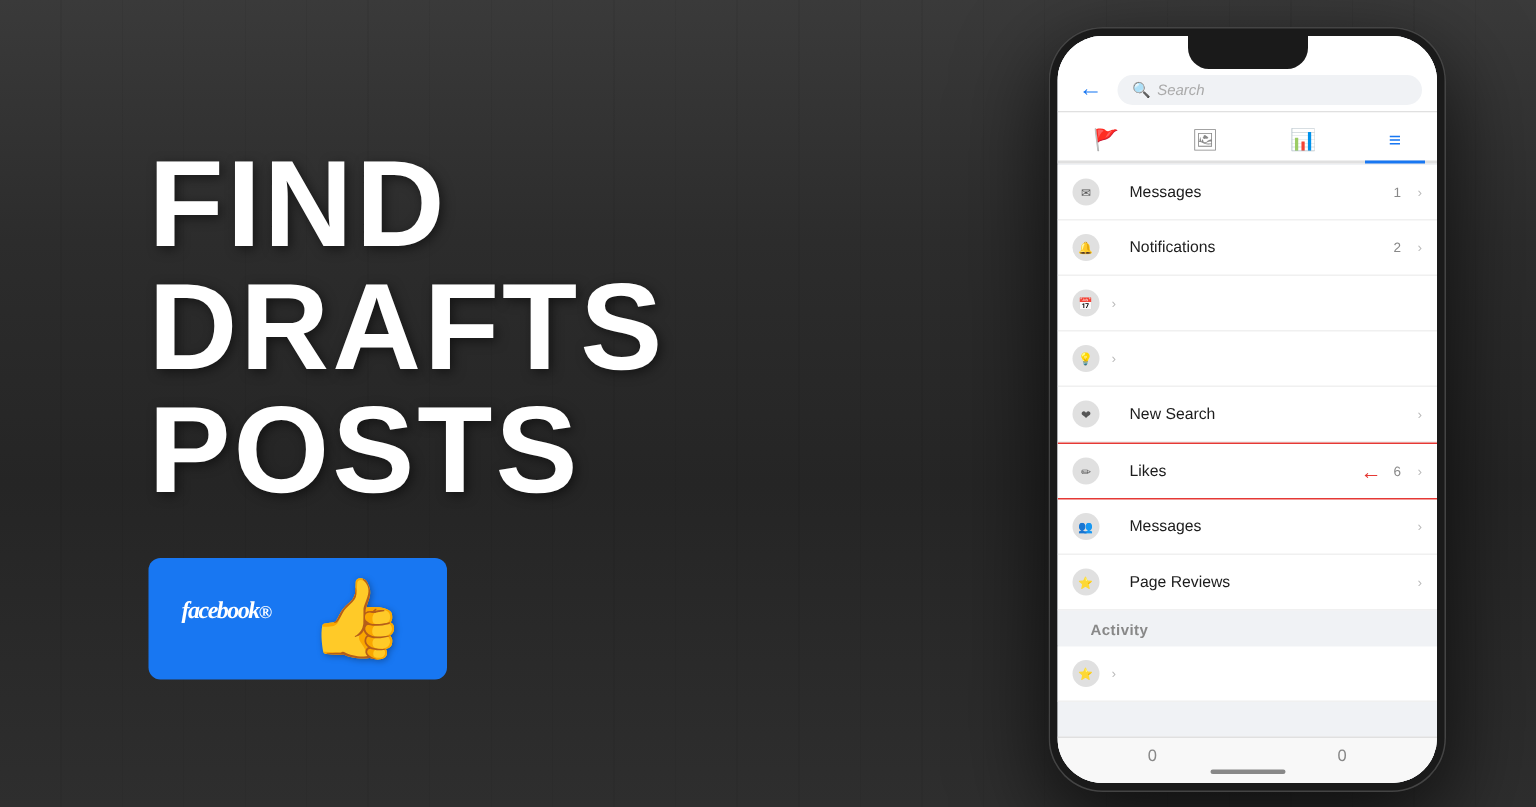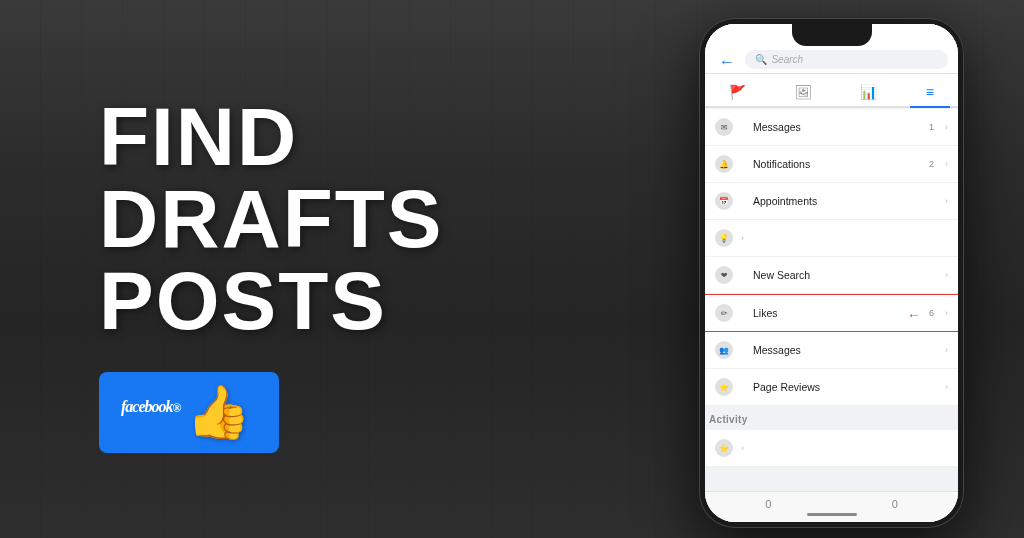--- a/index.html
+++ b/index.html
@@ -47,21 +47,21 @@
       text-shadow: 2px 2px 8px rgba(0,0,0,0.5);
       margin-bottom: 30px;
     }
 
     .facebook-badge {
       display: inline-flex;
       align-items: center;
       background: #1877f2;
       border-radius: 8px;
       padding: 10px 28px 10px 22px;
-      gap: 6px;
+      gap: 25px;
     }
 
     .fb-text {
       font-size: 46px;
       font-weight: bold;
       color: #ffffff;
       font-style: italic;
       font-family: Georgia, serif;
       letter-spacing: -1px;
     }
@@ -255,21 +255,21 @@
 
     .red-arrow {
       color: #e53935;
       font-size: 14px;
       font-weight: bold;
       margin-left: 2px;
     }
 
     
     .section-header {
-      padding: 8px 4px 4px;
+      padding: 8px 22px 4px;
       font-size: 10px;
       color: #888;
       font-weight: bold;
       background: #f0f2f5;
       letter-spacing: 0.3px;
     }
 
     
     .bottom-bar {
       position: absolute;
@@ -351,21 +351,20 @@
 
           <div class="menu-item">
             <div class="menu-icon">🔔</div>
             <span class="menu-label">Notifications</span>
             <span class="menu-badge">2</span>
             <span class="menu-arrow">›</span>
           </div>
 
           <div class="menu-item">
             <div class="menu-icon">📅</div>
-            <span class="menu-label">Appointments</span>
             <span class="menu-arrow">›</span>
           </div>
 
           <div class="menu-item">
             <div class="menu-icon">💡</div>
             <span class="menu-arrow">›</span>
           </div>
 
           <div class="menu-item">
             <div class="menu-icon">❤</div>

